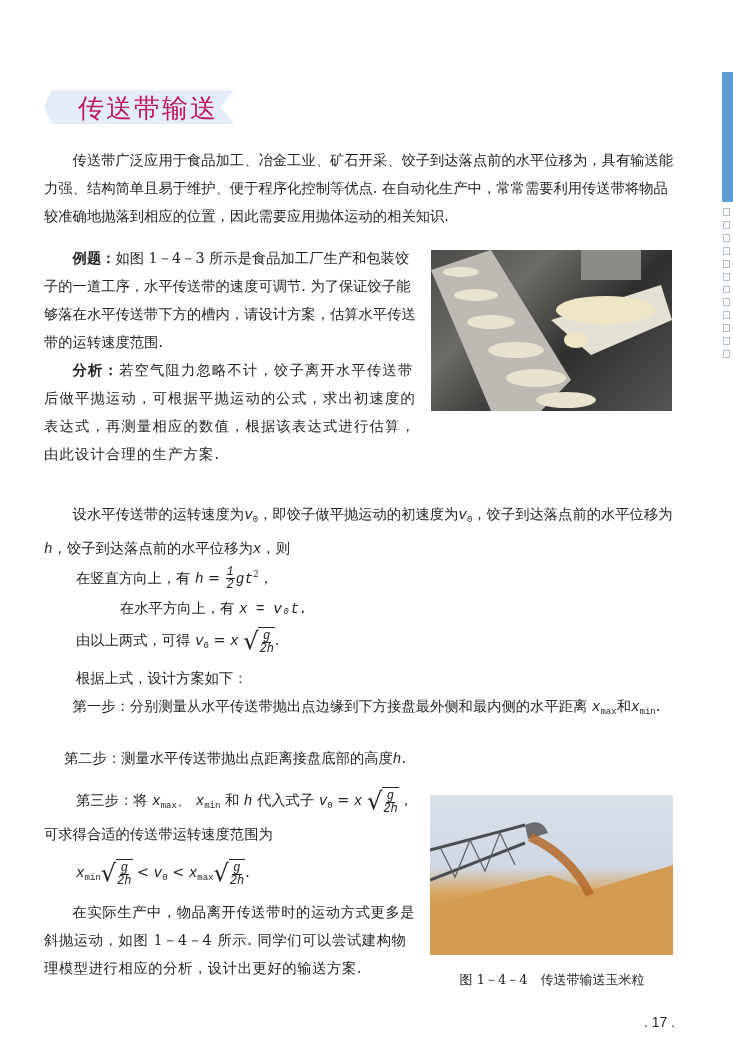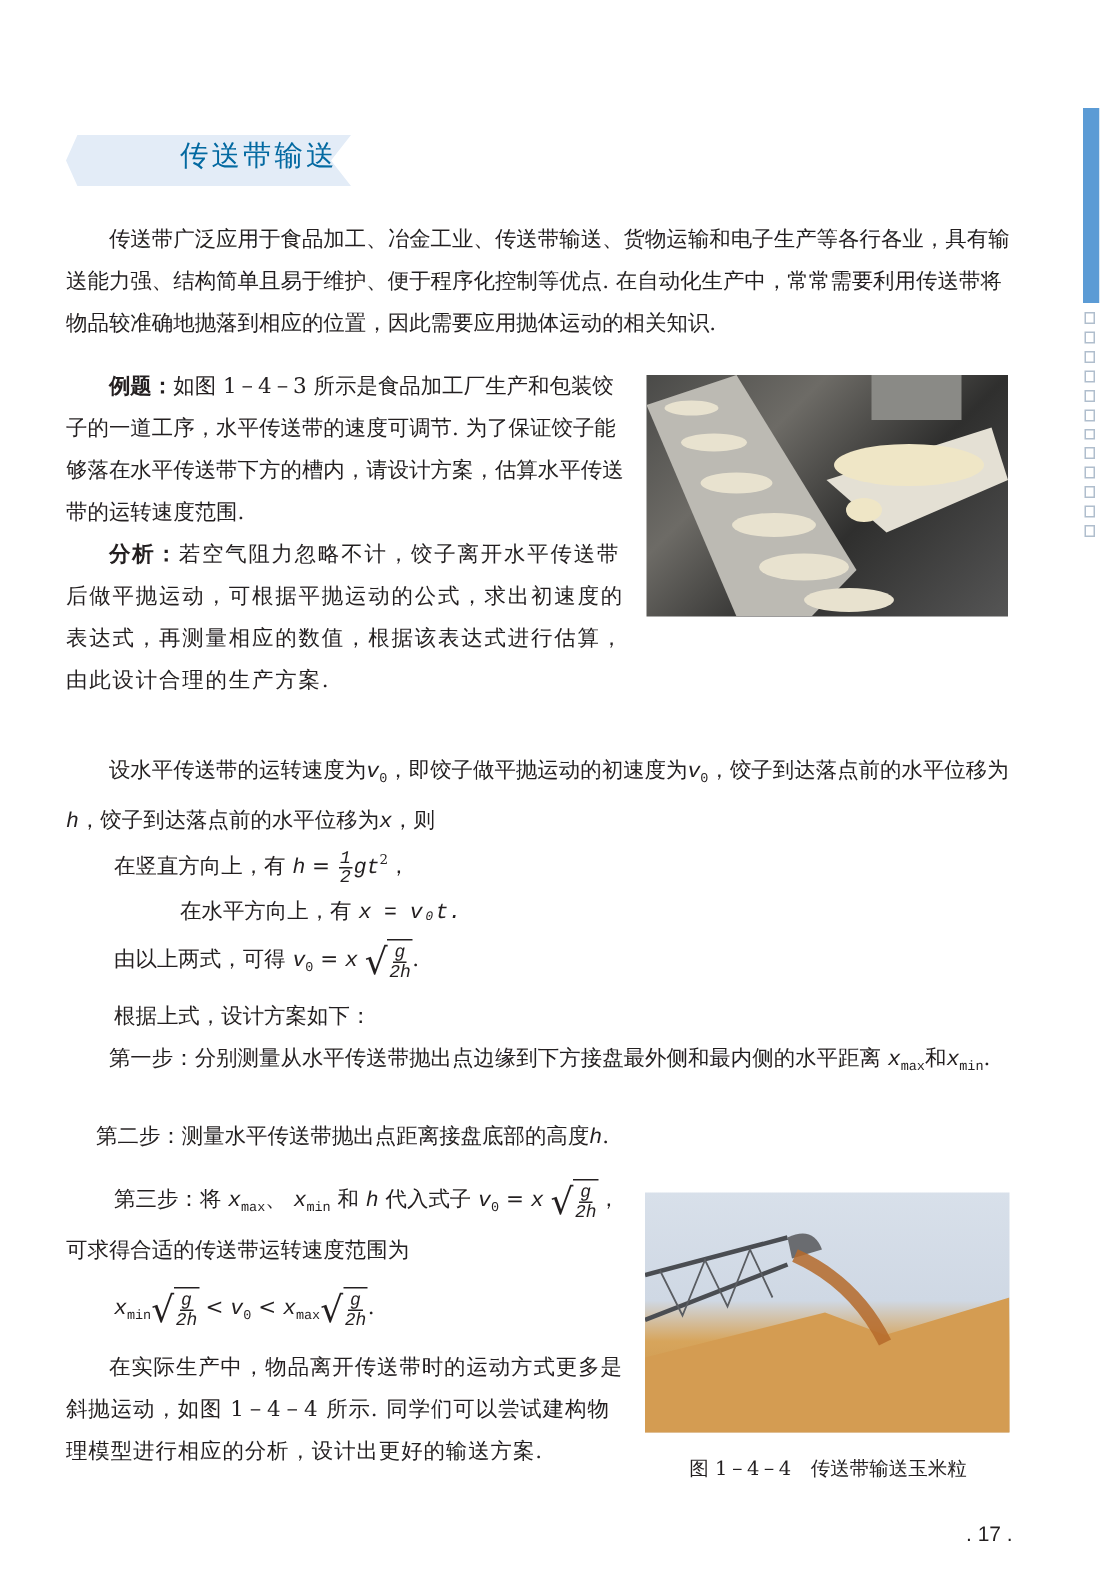--- a/index.html
+++ b/index.html
@@ -2,21 +2,21 @@
 <html><head>
 <meta charset="utf-8">
 <style>
   html,body{margin:0;padding:0;background:#fff;}
   body{width:733px;height:1062px;position:relative;overflow:hidden;
        font-family:"DejaVu Serif","Liberation Serif",serif;color:#231f20;}
   .abs{position:absolute;}
   .banner{left:44px;top:90px;width:190px;height:34px;background:#e3ecf7;
           clip-path:polygon(4% 0,100% 0,93% 50%,100% 100%,4% 100%,0 50%);}
   .banner-title{left:78px;top:91px;font-family:"DejaVu Sans","Liberation Sans",sans-serif;
-          font-size:19px;color:#0369a1;letter-spacing:2px;margin-left:42px;}
+          font-size:26px;color:#be185d;letter-spacing:2px;}
   .sidetab{left:722px;top:72px;width:11px;height:130px;background:#5b9bd5;}
   .sidetab-marks{left:722px;top:208px;width:9px;height:150px;
           display:flex;flex-direction:column;align-items:center;gap:5px;}
   .sidetab-marks span{display:block;width:5px;height:6px;border:1px solid #8fa3b8;opacity:.7;}
   .p{font-size:14.3px;line-height:28px;}
   .indent{text-indent:2em;}
   .math{font-family:Liberation Mono, monospace;font-style:italic;}
   .sub{font-size:9px;font-style:normal;vertical-align:-3px;}
   .frac{display:inline-flex;flex-direction:column;align-items:center;vertical-align:middle;
         font-size:12px;line-height:12px;margin:0 1px;}
@@ -47,21 +47,21 @@
     <span></span>
     <span></span>
     <span></span>
     <span></span>
     <span></span>
     <span></span>
     <span></span>
     <span></span>
 </div>
 
-<div class="abs p indent" style="left:44px;top:146px;width:632px;">传送带广泛应用于食品加工、冶金工业、传送带输送、货物运输和电子生产等各行各业，具有输送能力强、结构简单且易于维护、便于程序化控制等优点. 在自动化生产中，常常需要利用传送带将物品较准确地抛落到相应的位置，因此需要应用抛体运动的相关知识.</div>
+<div class="abs p indent" style="left:44px;top:146px;width:632px;">传送带广泛应用于食品加工、冶金工业、矿石开采、饺子到达落点前的水平位移为，具有输送能力强、结构简单且易于维护、便于程序化控制等优点. 在自动化生产中，常常需要利用传送带将物品较准确地抛落到相应的位置，因此需要应用抛体运动的相关知识.</div>
 
 <div class="abs p" style="left:44px;top:244px;width:372px;">
   <div class="indent"><b>例题：</b><span>如图 1－4－3 所示是食品加工厂生产和包装饺子的一道工序，水平传送带的速度可调节. 为了保证饺子能够落在水平传送带下方的槽内，请设计方案，估算水平传送带的运转速度范围.</span></div>
   <div class="indent" style="letter-spacing:1.2px;"><b>分析：</b><span>若空气阻力忽略不计，饺子离开水平传送带后做平抛运动，可根据平抛运动的公式，求出初速度的表达式，再测量相应的数值，根据该表达式进行估算，由此设计合理的生产方案.</span></div>
 </div>
 
 <div class="abs photo1">
   <svg width="241" height="161" viewBox="0 0 241 161">
     <polygon points="0,20 60,0 140,130 110,161 60,161" fill="#bcbab3"></polygon>
     <g fill="#e8e2cf">

